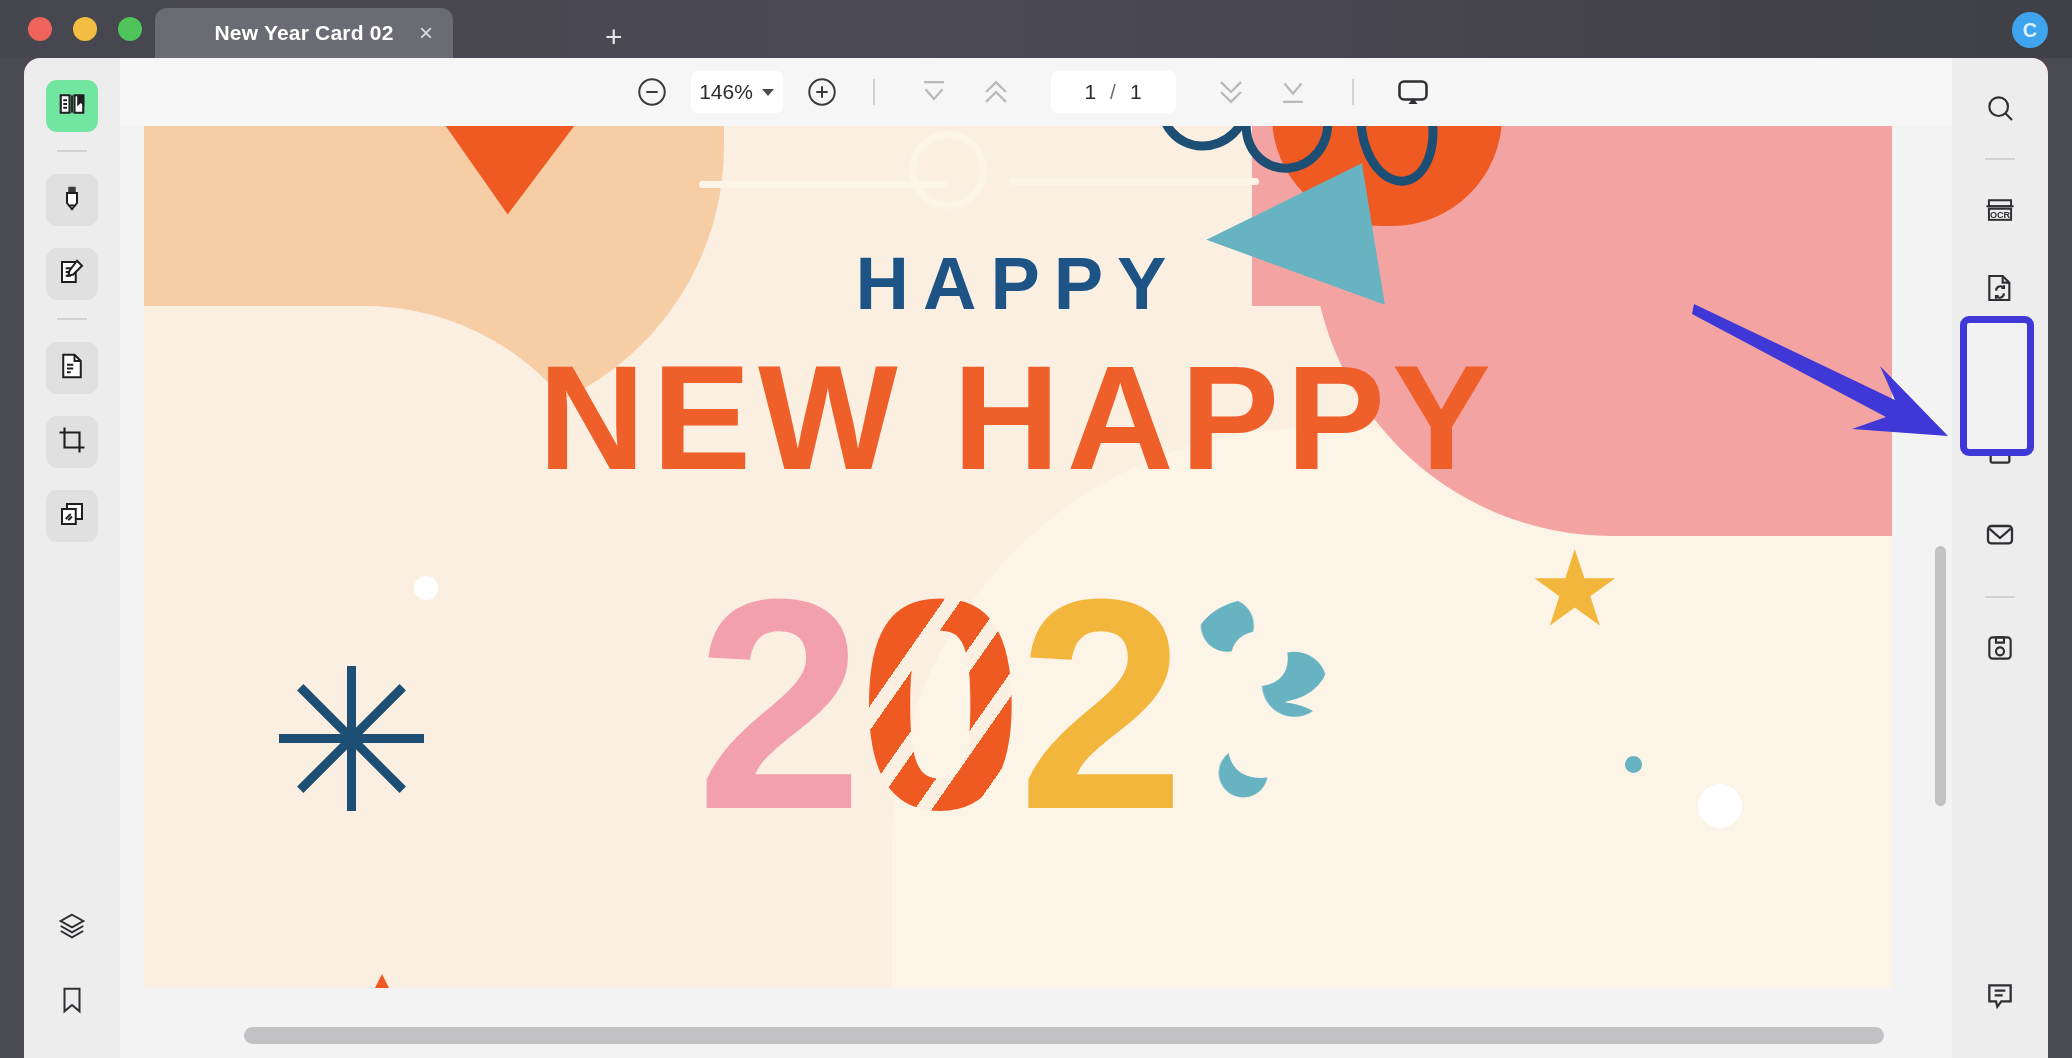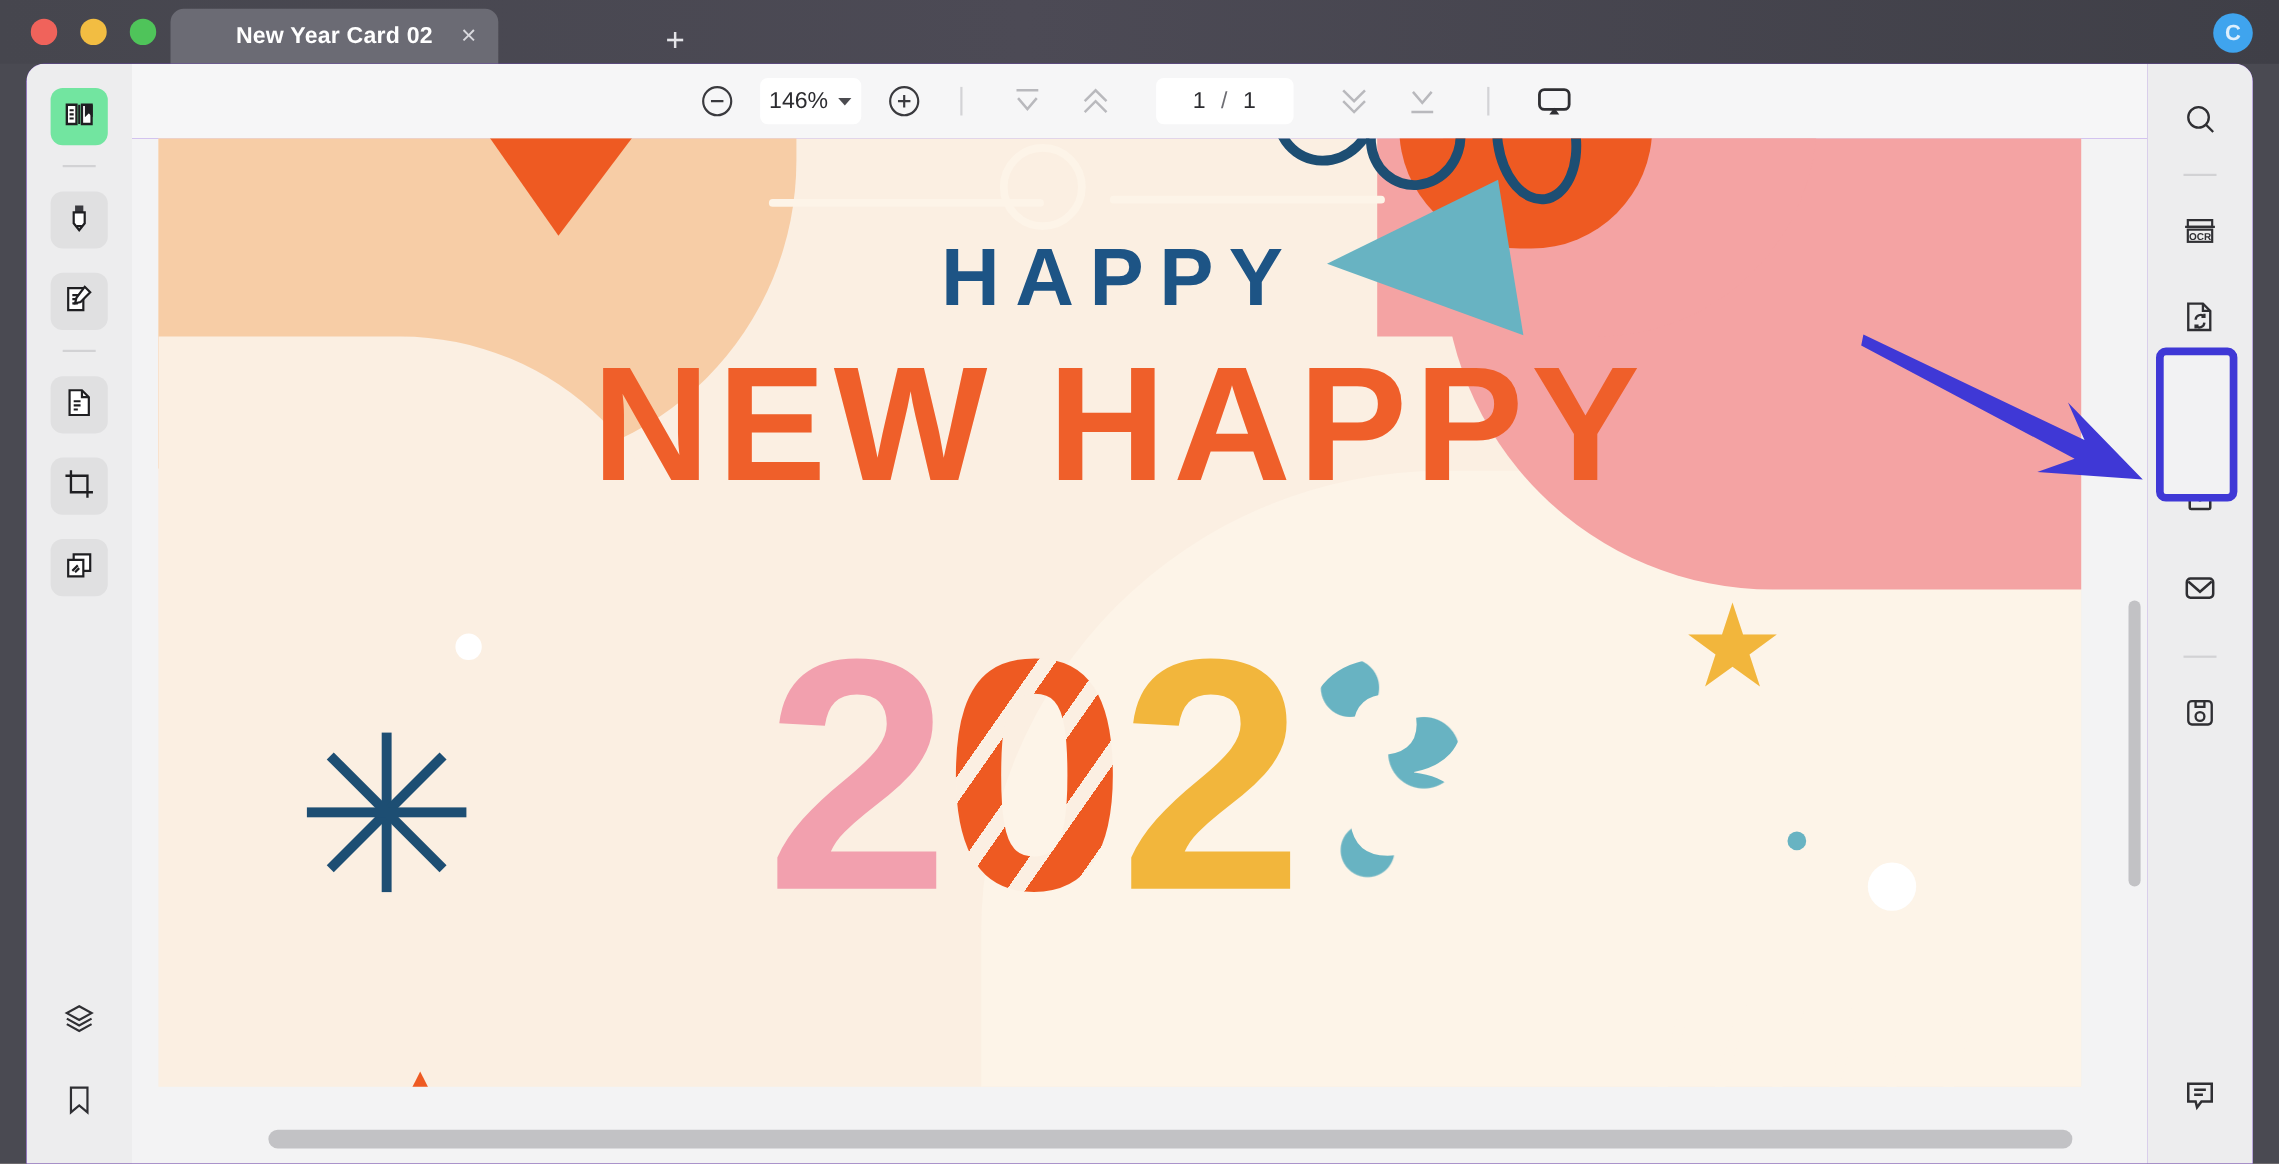--- a/index.html
+++ b/index.html
@@ -36,21 +36,21 @@
   .avatar {
     position:absolute; right:24px; top:12px; width:36px; height:36px;
     border-radius:50%; background:#3fa4ee; color:#ddeffd;
     display:flex; align-items:center; justify-content:center;
     font-size:20px; font-weight:600;
   }
 
   
   .window {
     position:absolute; left:24px; top:58px; width:2024px; height:1000px;
-    background:#6d28d9; border-radius:16px 16px 0 0; overflow:hidden;
+    background:#be185d; border-radius:16px 16px 0 0; overflow:hidden;
   }
 
   
   .leftrail {
     position:absolute; left:0; top:0; width:96px; height:1000px;
     background:#ededee; display:flex; flex-direction:column; align-items:center;
   }
   .rail-btn {
     width:52px; height:52px; border-radius:11px; background:#e0e0e1;
     display:flex; align-items:center; justify-content:center; margin-top:22px;
@@ -117,21 +117,21 @@
   .wd2{right:150px;bottom:160px;width:44px;height:44px;}
   .tdot{position:absolute;right:250px;bottom:215px;width:17px;height:17px;background:#68b3c2;border-radius:50%;}
   .star8{position:absolute;left:135px;top:540px;width:145px;height:145px;}
   .star8 i{position:absolute;left:50%;top:0;width:9px;height:100%;background:#1d4e73;transform-origin:50% 50%;margin-left:-4.5px;}
   .ystar{position:absolute;right:270px;top:410px;color:#f2b63c;font-size:105px;line-height:1;}
   .rays{position:absolute;right:55px;bottom:-8px;width:330px;height:120px;}
   .rays i{position:absolute;bottom:0;width:9px;height:85px;background:#fdf4e8;transform:rotate(16deg);border-radius:4px;}
   .redtri{position:absolute;left:225px;bottom:-12px;width:0;height:0;border-left:13px solid transparent;border-right:13px solid transparent;border-bottom:26px solid #ee5a22;}
 
   .card-text{position:absolute;left:0;top:0;width:100%;text-align:center;}
-  .happy{margin-top:83px;font-size:74px;font-weight:bold;letter-spacing:14px;color:#1d5485;}
+  .happy{margin-top:115px;font-size:74px;font-weight:bold;letter-spacing:14px;color:#1d5485;}
   .newyear{margin-top:18px;font-size:148px;font-weight:bold;letter-spacing:7px;color:#ef5f2a;line-height:1;}
 
   .year{position:absolute;left:50%;top:455px;transform:translateX(-50%);display:flex;align-items:flex-start;}
   .dg{font-size:300px;line-height:.82;font-weight:bold;letter-spacing:-6px;}
   .dg1{color:#f2a0ae;}
   .dg2{color:#ee5a22;position:relative;background-image:repeating-linear-gradient(125deg,#ee5a22 0 34px,#fbefe2 34px 48px);-webkit-background-clip:text;background-clip:text;color:transparent;}
   .dg3{color:#f2b63c;}
   .dg4{color:#1b4f7d;background-image:radial-gradient(circle at 30% 18%,#68b3c2 0 26px,transparent 27px),radial-gradient(circle at 72% 42%,#68b3c2 0 32px,transparent 33px),radial-gradient(circle at 40% 78%,#68b3c2 0 24px,transparent 25px);-webkit-background-clip:text;background-clip:text;color:transparent;}
 
   

